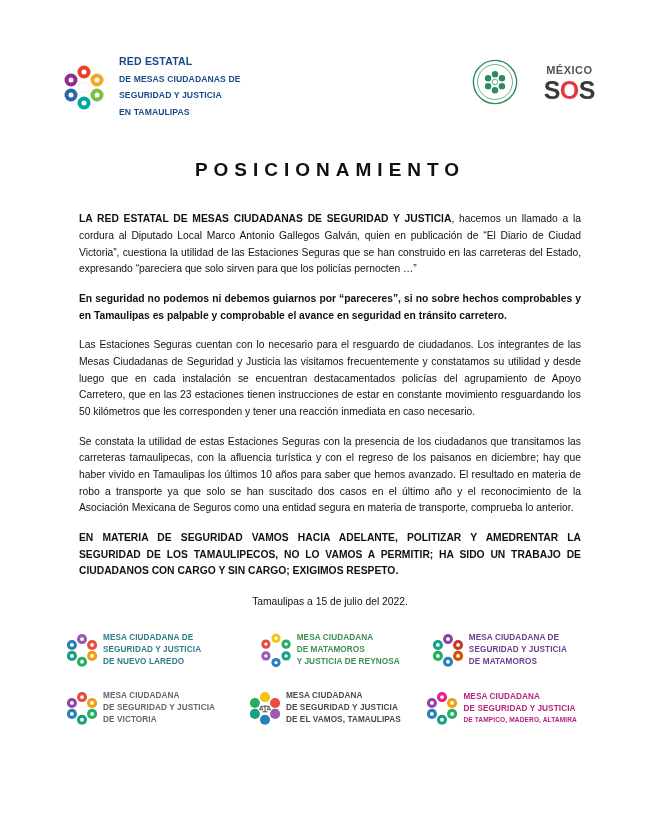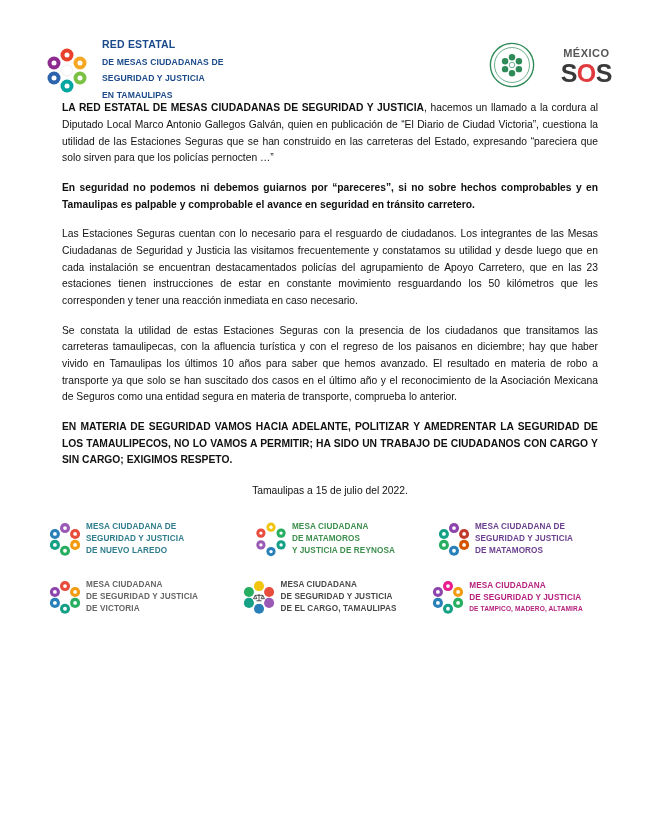--- a/index.html
+++ b/index.html
@@ -14,21 +14,21 @@
     color: #1a1a1a;
     overflow: hidden;
     position: relative;
   }
   .page {
     width: 660px;
     height: 815px;
     position: relative;
     background: #fff;
     box-sizing: border-box;
-    padding: 0;
+    padding: 17px;
   }
 
   
   .header {
     display: flex;
     align-items: flex-start;
     justify-content: space-between;
     padding: 38px 48px 0 42px;
     box-sizing: border-box;
   }
@@ -222,20 +222,21 @@
           <circle cx="50" cy="50" r="6" fill="#fff" stroke="#2e8b57" stroke-width="1.5"></circle>
         </svg>
       </span>
       <span class="mexico-sos">
         <span class="mx-word">MÉXICO</span>
         <span class="sos-word"><span>S</span><span class="o">O</span><span>S</span></span>
       </span>
     </div>
   </div>
 
+  <div class="doc-title">POSICIONAMIENTO</div>
 
   <div class="content">
 
     <p class="para"><b>LA RED ESTATAL DE MESAS CIUDADANAS DE SEGURIDAD Y JUSTICIA</b><span>, hacemos un llamado a la cordura al Diputado Local Marco Antonio Gallegos Galván, quien en publicación de  “El Diario de Ciudad Victoria”, cuestiona la utilidad de las Estaciones Seguras que se han construido en las carreteras del Estado, expresando “pareciera que solo sirven para que los policías pernocten …”</span></p>
 
     <p class="para bold">En seguridad no podemos ni debemos guiarnos por “pareceres”, si no sobre hechos comprobables y en Tamaulipas es palpable y comprobable el avance en seguridad en tránsito carretero.</p>
 
     <p class="para">Las Estaciones Seguras cuentan con lo necesario para el resguardo de ciudadanos. Los integrantes de las Mesas Ciudadanas de Seguridad y Justicia las visitamos frecuentemente y constatamos su utilidad y desde luego que en cada instalación se encuentran destacamentados policías del agrupamiento de Apoyo Carretero, que en las 23 estaciones tienen instrucciones de estar en constante movimiento resguardando los 50 kilómetros que les corresponden y tener una reacción inmediata en caso necesario.</p>
 
     <p class="para">Se constata  la  utilidad de estas Estaciones Seguras con la presencia de los ciudadanos que transitamos las carreteras tamaulipecas, con la afluencia turística y con el regreso de los paisanos en diciembre; hay que haber vivido en Tamaulipas los últimos 10 años para saber que hemos avanzado. El resultado en materia de robo a transporte ya que  solo se han suscitado dos casos en el último año y el reconocimiento de la Asociación Mexicana de Seguros como una entidad segura en materia de transporte, comprueba lo anterior.</p>
@@ -367,21 +368,21 @@
               <line x1="41" y1="46" x2="59" y2="46"></line>
               <path d="M41 46 L37 54 L45 54 Z"></path>
               <path d="M59 46 L55 54 L63 54 Z"></path>
               <line x1="44" y1="59" x2="56" y2="59"></line>
             </g>
           </svg>
         </span>
         <span class="logo-caption c-darkgray">
           <span>MESA CIUDADANA</span><br>
           <span>DE SEGURIDAD Y JUSTICIA</span><br>
-          <span>DE EL CARGO, TAMAULIPAS</span>
+          <span>DE EL VAMOS, TAMAULIPAS</span>
         </span>
       </div>
 
       <div class="logo-cell">
         <span class="logo-mark">
           <svg viewBox="0 0 100 100" width="42" height="42" aria-hidden="true">
             <circle cx="50" cy="24" r="12" fill="#e91e8c"></circle>
             <circle cx="74" cy="38" r="12" fill="#f39c12"></circle>
             <circle cx="74" cy="64" r="12" fill="#27ae60"></circle>
             <circle cx="50" cy="78" r="12" fill="#16a085"></circle>

